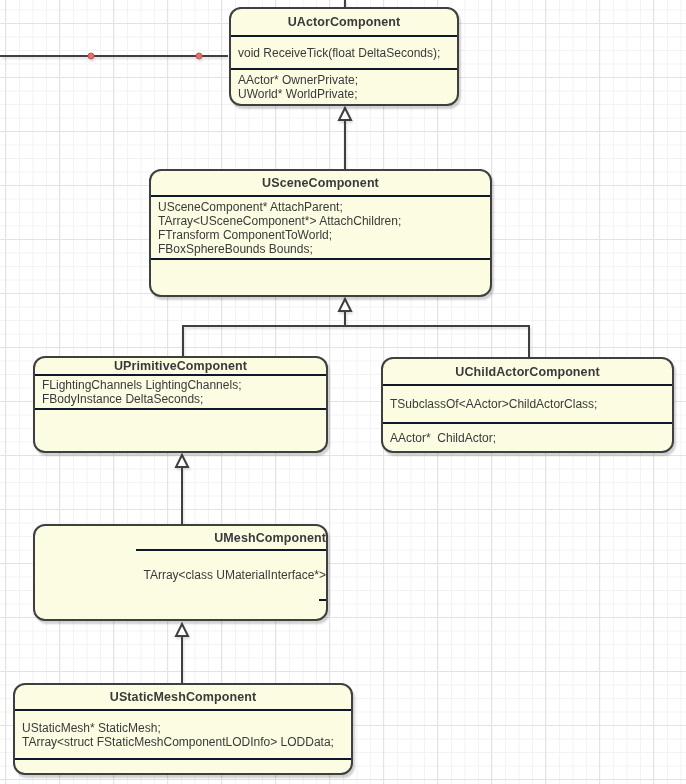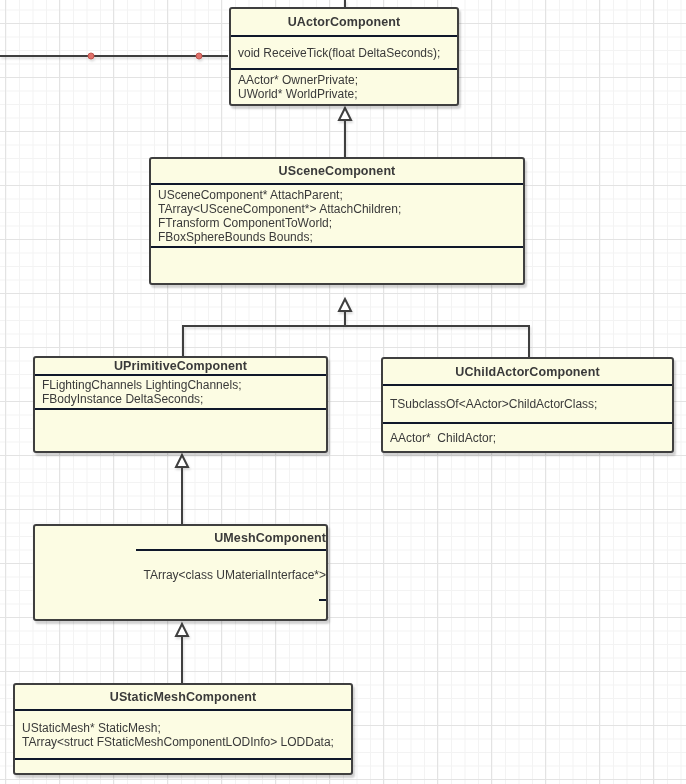--- a/index.html
+++ b/index.html
@@ -42,21 +42,21 @@
     stroke: #c2564f;
     stroke-width: 1;
   }
   .uml-box {
     position: absolute;
     box-sizing: border-box;
     display: flex;
     flex-direction: column;
     background: #fcfce3;
     border: 2px solid #3f3f3f;
-    border-radius: 3px;
+    border-radius: 12px;
     box-shadow: 2px 3px 2px rgba(0,0,0,0.18);
   }
   .uml-title {
     box-sizing: border-box;
     flex: 0 0 auto;
     display: flex;
     align-items: center;
     justify-content: center;
     font-size: 12.5px;
     font-weight: bold;
@@ -110,21 +110,21 @@
     <div class="uml-title" style="height:26px">UActorComponent</div>
     <div class="uml-sec" style="height:33px">
       <div class="mline">void ReceiveTick(float DeltaSeconds);</div>
     </div>
     <div class="uml-sec grow">
       <div class="mline">AActor* OwnerPrivate;</div>
       <div class="mline">UWorld* WorldPrivate;</div>
     </div>
   </div>
 
-  <div class="uml-box" style="left:149px; top:157px; width:376px; height:128px;">
+  <div class="uml-box" style="left:149px; top:169px; width:343px; height:128px;">
     <div class="uml-title" style="height:24px">USceneComponent</div>
     <div class="uml-sec" style="height:63px">
       <div class="mline">USceneComponent* AttachParent;</div>
       <div class="mline">TArray&lt;USceneComponent*&gt; AttachChildren;</div>
       <div class="mline">FTransform ComponentToWorld;</div>
       <div class="mline">FBoxSphereBounds Bounds;</div>
     </div>
     <div class="uml-sec grow"></div>
   </div>
 

